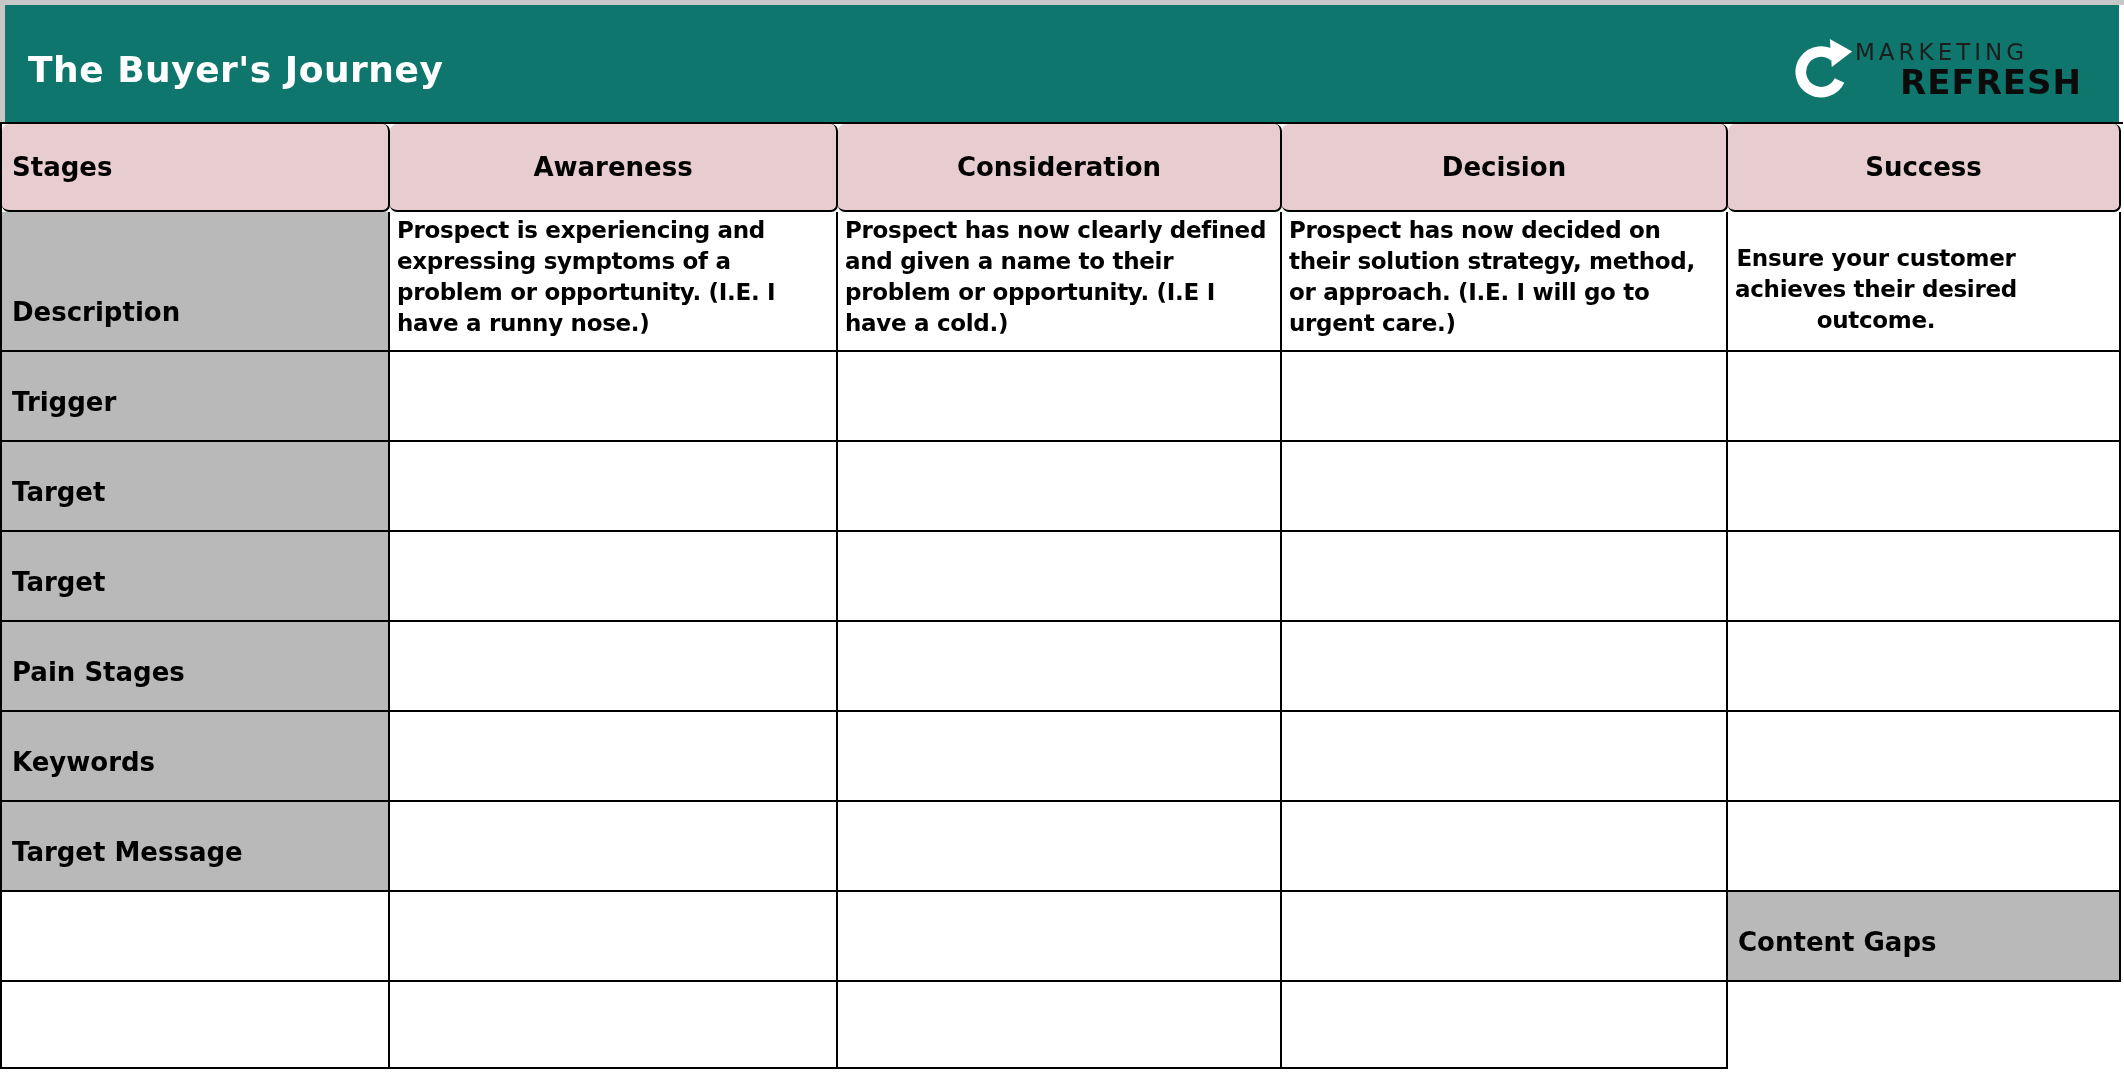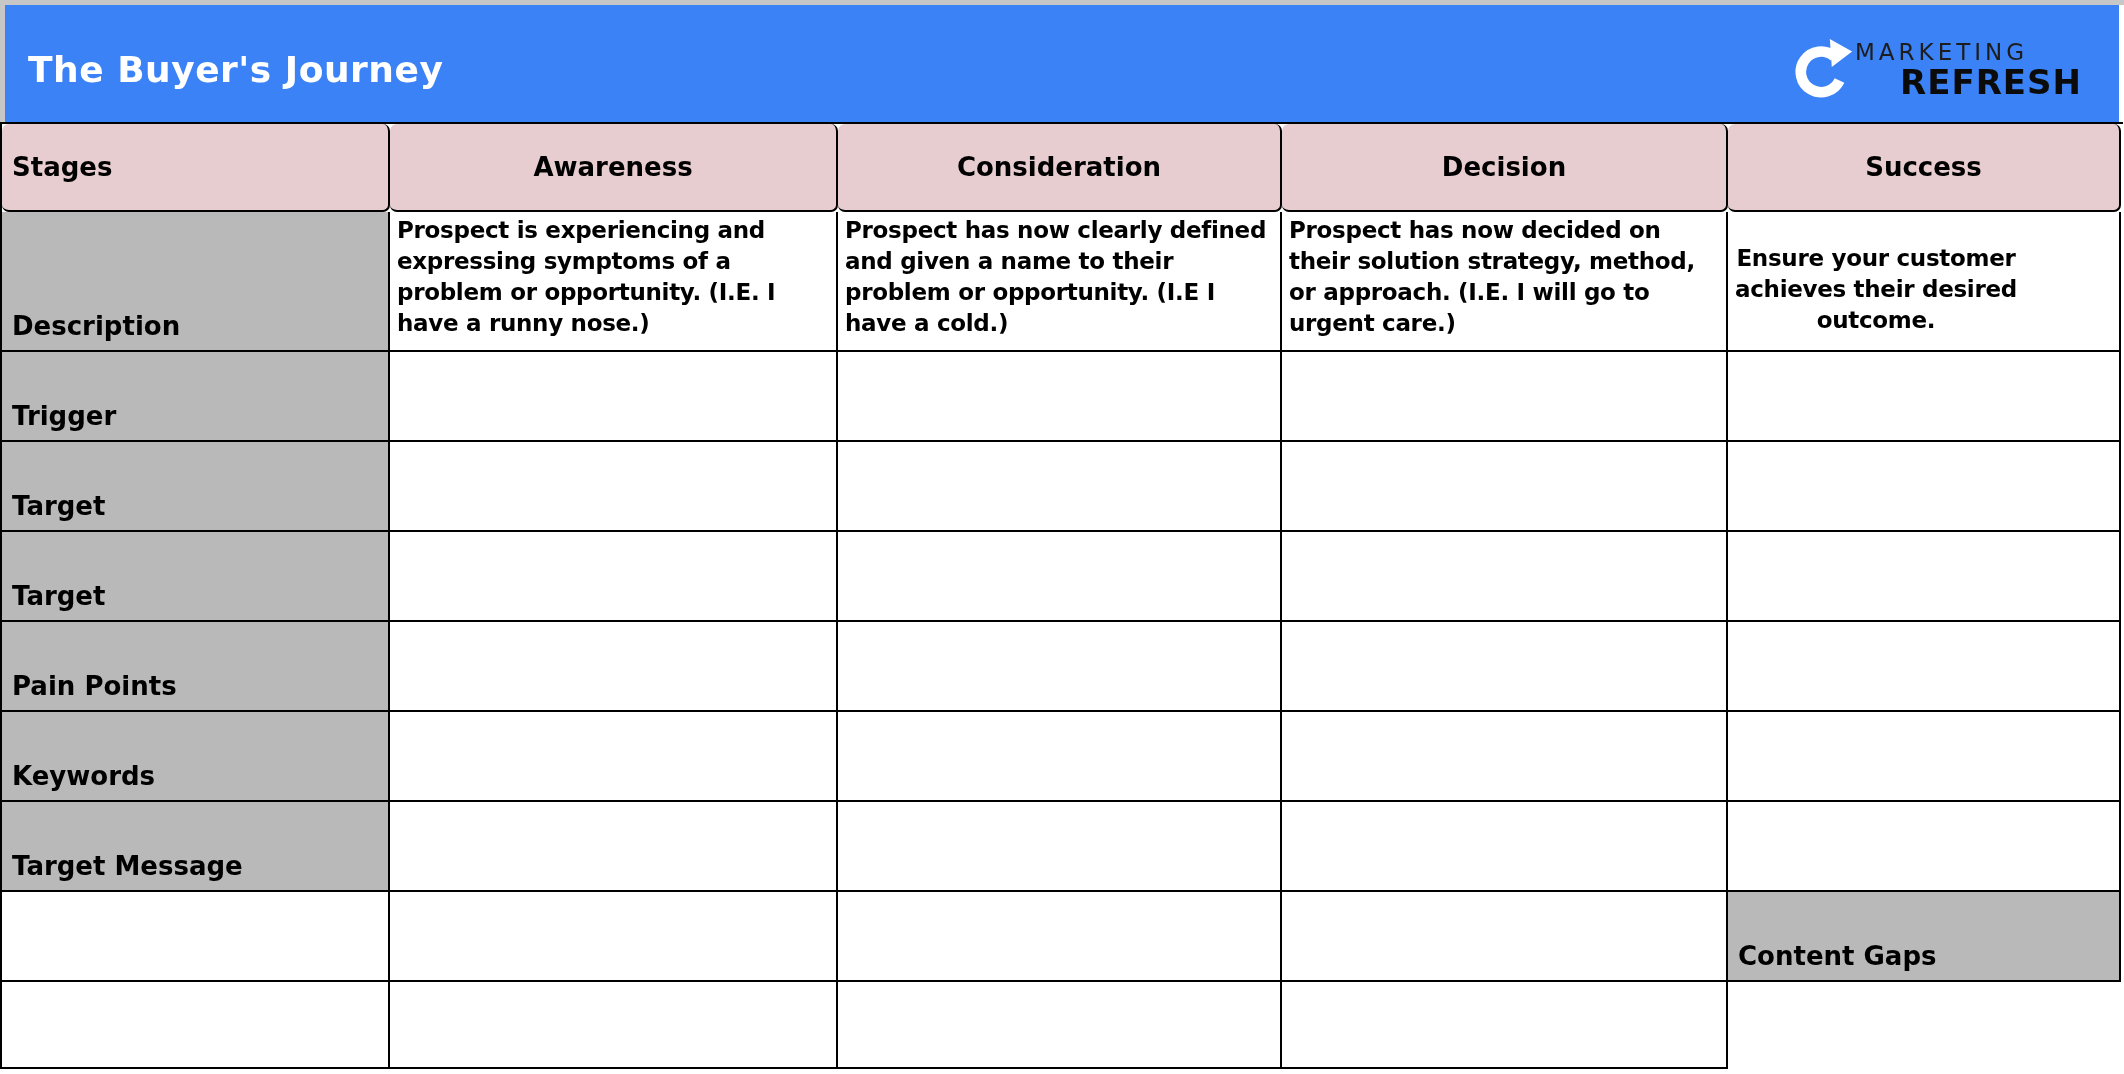--- a/index.html
+++ b/index.html
@@ -12,21 +12,21 @@
   }
 
   
   .edge-top  { position: absolute; top: 0; left: 0; width: 2124px; height: 5px; background: #c7c7c7; }
   .edge-left { position: absolute; top: 0; left: 0; width: 5px; height: 122px; background: #c7c7c7; }
 
   
   .title-bar {
     position: absolute; left: 5px; top: 5px;
     width: 2114px; height: 128px;
-    background: #3b82f6;
+    background: #0f766e;
   }
   .title-bar h1 {
     position: absolute; left: 23px; top: 50%; transform: translateY(-50%);
     margin: 0;
     font-size: 36px; font-weight: bold; color: #ffffff; letter-spacing: 0.5px;
   }
   .logo {
     position: absolute; right: 37px; top: 50%; transform: translateY(-50%);
     display: flex; align-items: center; 
   }
@@ -57,21 +57,21 @@
   }
   .head {
     background: #e8cdd0;
     display: flex; align-items: center; justify-content: center;
     font-weight: bold; font-size: 26px; color: #000; border-radius: 7px;
   }
   .head.first { justify-content: flex-start; padding-left: 10px; }
   .label {
     background: #b9b9b9;
     display: flex; align-items: flex-end;
-    padding: 0 4px 10px 10px;
+    padding: 0 4px 24px 10px;
     font-weight: bold; font-size: 26px; color: #000;
     line-height: 1.05;
   }
   .desc {
     font-weight: bold; font-size: 23px; color: #000;
     line-height: 31px; letter-spacing: -0.3px;
     padding: 3px 4px 0 7px;
     white-space: pre-line;
     overflow: hidden;
   }
@@ -133,21 +133,21 @@
   <div class="cell"></div>
   <div class="cell"></div>
   <div class="cell"></div>
 
   <div class="cell label">Target</div>
   <div class="cell"></div>
   <div class="cell"></div>
   <div class="cell"></div>
   <div class="cell"></div>
 
-  <div class="cell label">Pain Points</div>
+  <div class="cell label">Pain Stages</div>
   <div class="cell"></div>
   <div class="cell"></div>
   <div class="cell"></div>
   <div class="cell"></div>
 
   <div class="cell label">Keywords</div>
   <div class="cell"></div>
   <div class="cell"></div>
   <div class="cell"></div>
   <div class="cell"></div>

